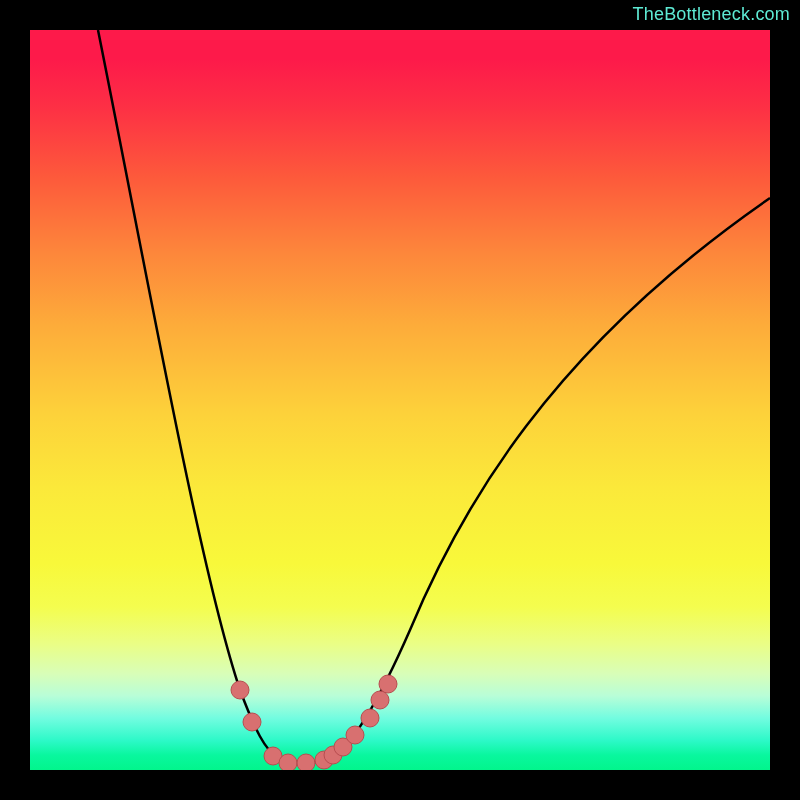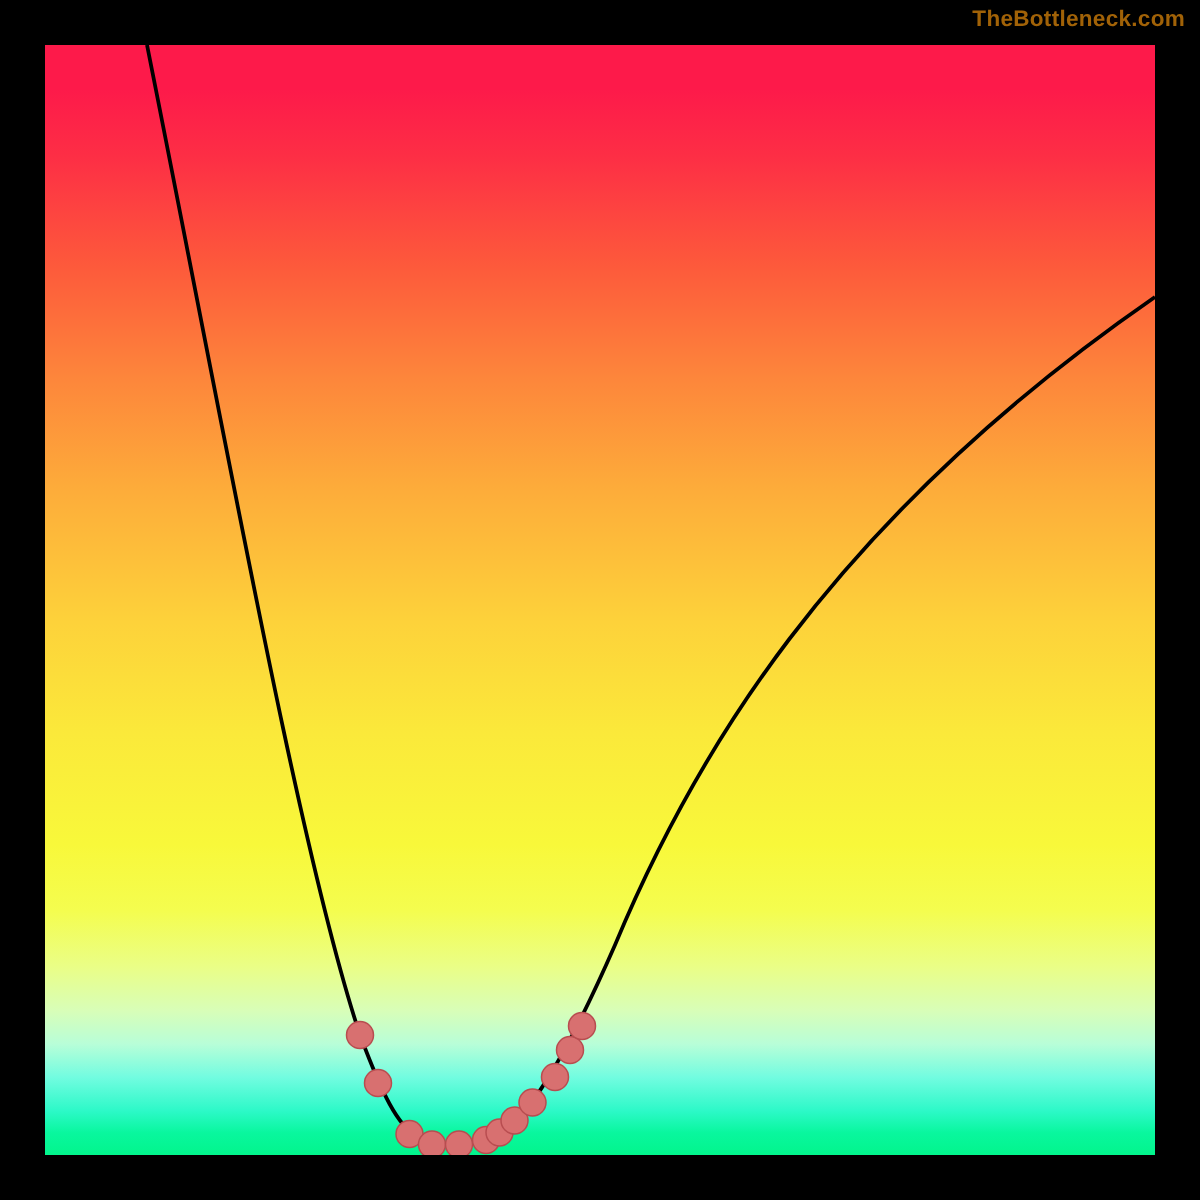--- a/index.html
+++ b/index.html
@@ -16,23 +16,23 @@
     top: 0;
     left: 0;
     width: 800px;
     height: 800px;
     background: #000;
   }
   .watermark {
     position: absolute;
     top: 4px;
     right: 10px;
-    color: #a16207;
-    font-size: 15px;
-    font-weight: 700;
+    color: #5eead4;
+    font-size: 18px;
+    font-weight: 400;
     letter-spacing: 0.2px;
     z-index: 10;
   }
   .plot {
     position: absolute;
     top: 30px;
     left: 30px;
     width: 740px;
     height: 740px;
     overflow: hidden;

